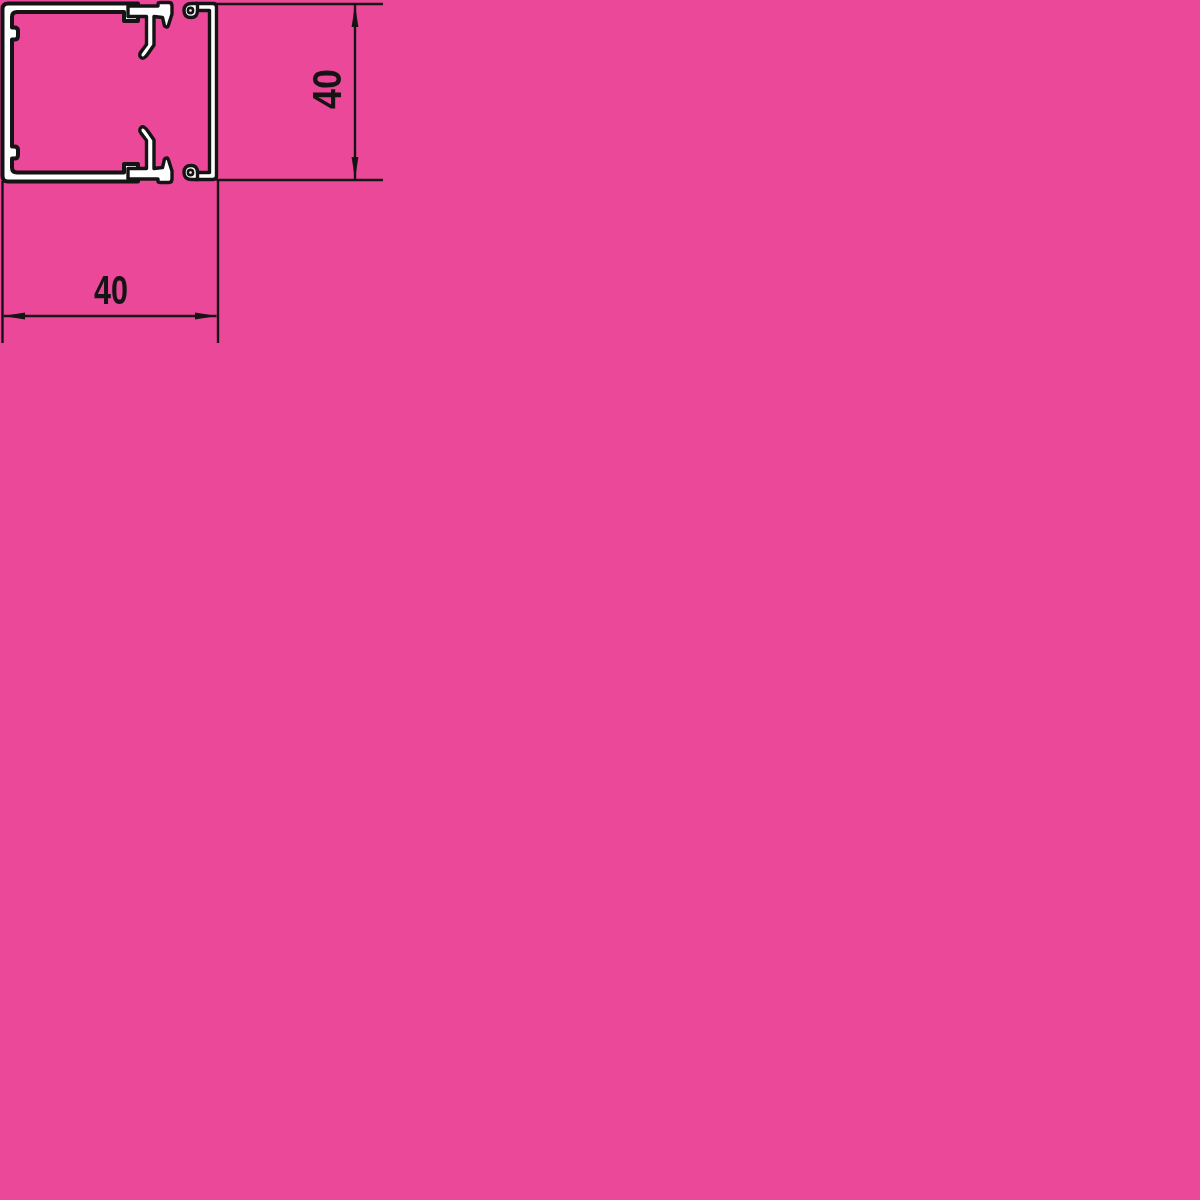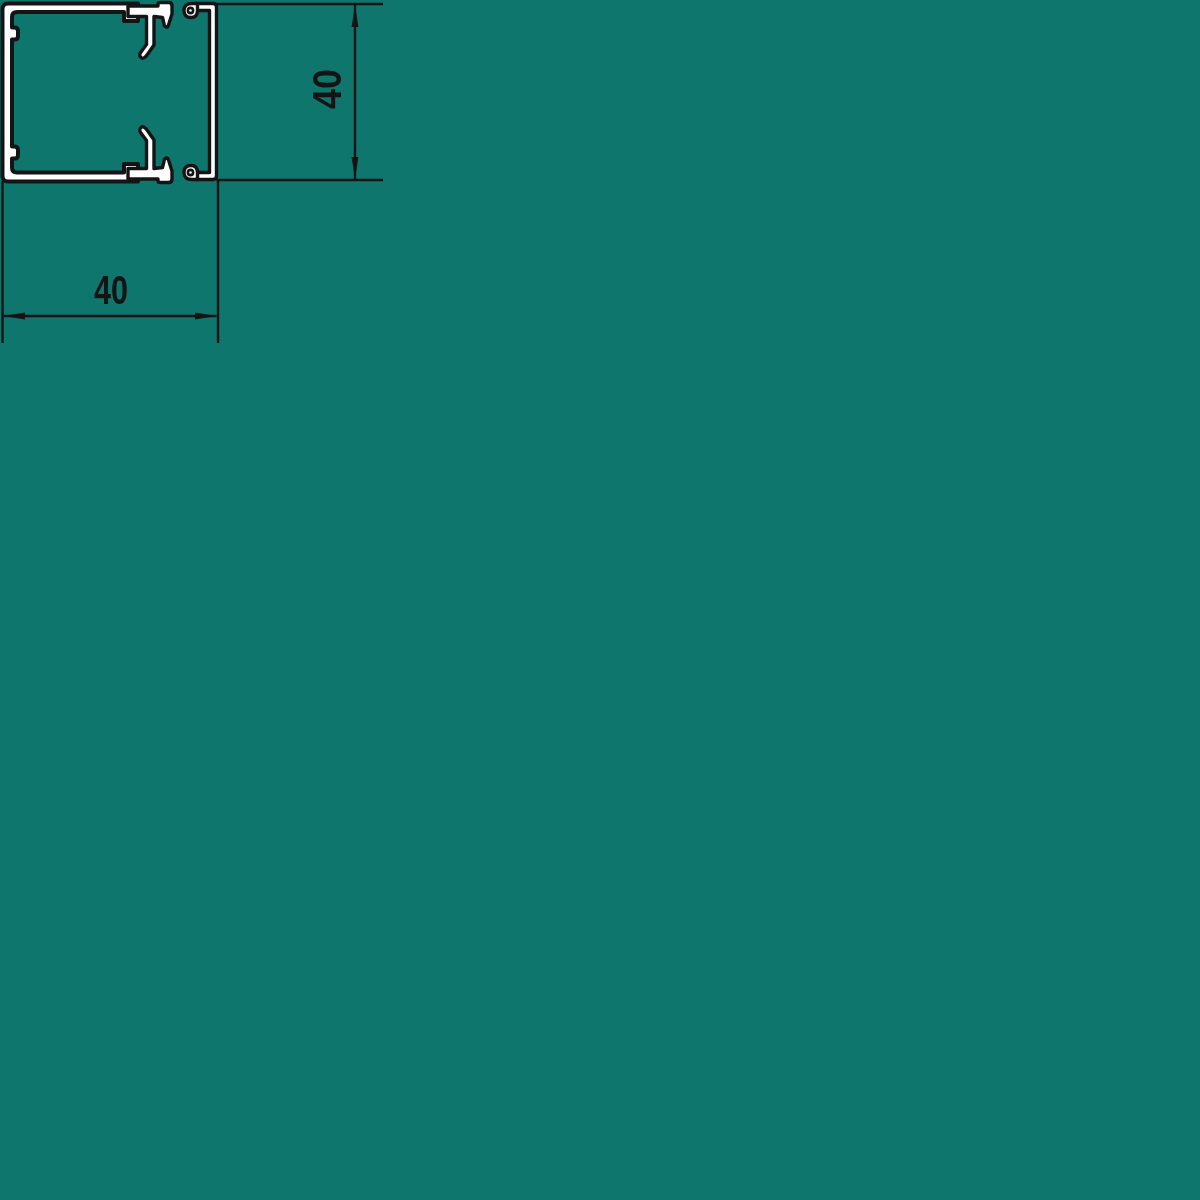--- a/index.html
+++ b/index.html
@@ -9,21 +9,21 @@
     height: 1200px;
     background: #ffffff;
     overflow: hidden;
     font-family: "Liberation Sans", sans-serif;
   }
   .canvas-wrap {
     position: absolute;
     left: 0; top: 0;
     width: 1200px;
     height: 1200px;
-    background: #0f766e;
+    background: #ec4899;
   }
   svg { display: block; }
   .profile {
     fill: #ffffff;
     stroke: #141414;
     stroke-width: 4;
     stroke-linejoin: round;
     stroke-linecap: round;
   }
   .profile-thin {

